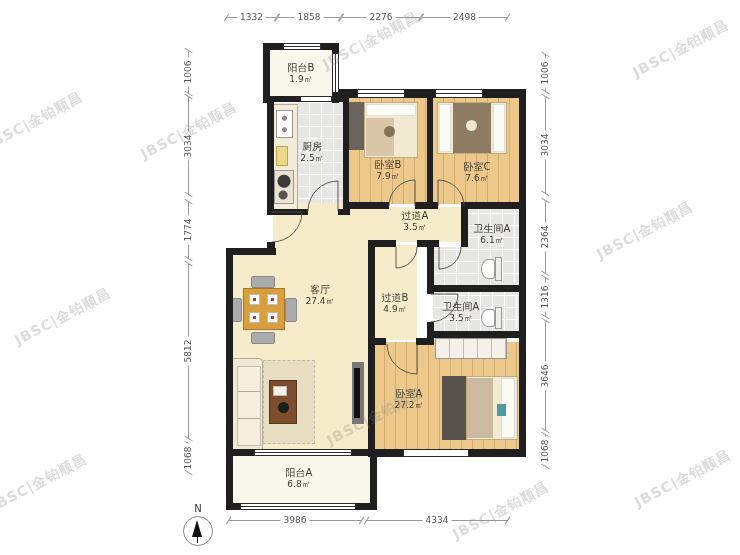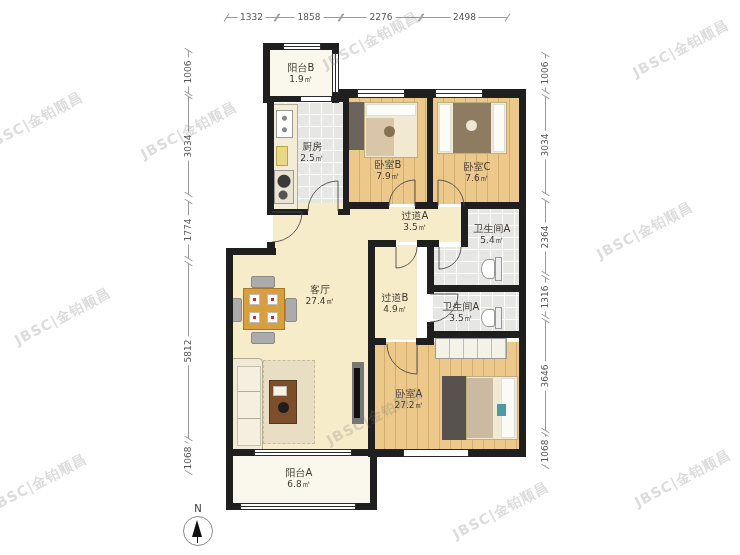--- a/index.html
+++ b/index.html
@@ -185,21 +185,21 @@
   <div class="rlabel" style="left:477px;top:172px">
       <span class="rname">卧室C</span>
       <span class="rarea">7.6㎡</span>
     </div>
   <div class="rlabel" style="left:415px;top:221px">
       <span class="rname">过道A</span>
       <span class="rarea">3.5㎡</span>
     </div>
   <div class="rlabel" style="left:492px;top:234px">
       <span class="rname">卫生间A</span>
-      <span class="rarea">5.4㎡</span>
+      <span class="rarea">6.1㎡</span>
     </div>
   <div class="rlabel" style="left:320px;top:295px">
       <span class="rname">客厅</span>
       <span class="rarea">27.4㎡</span>
     </div>
   <div class="rlabel" style="left:395px;top:303px">
       <span class="rname">过道B</span>
       <span class="rarea">4.9㎡</span>
     </div>
   <div class="rlabel" style="left:461px;top:312px">
@@ -225,20 +225,28 @@
     </div>
   <div class="hdim" style="left:341px;top:10px;width:80px">
       <i class="dl"></i>
       <b>2276</b>
     </div>
   <div class="hdim" style="left:421px;top:10px;width:87px">
       <i class="dl"></i>
       <b>2498</b>
     </div>
 
+  <div class="hdim" style="left:228px;top:513px;width:134px">
+      <i class="dl"></i>
+      <b>3986</b>
+    </div>
+  <div class="hdim" style="left:366px;top:513px;width:142px">
+      <i class="dl"></i>
+      <b>4334</b>
+    </div>
 
   <div class="vdim" style="left:181px;top:50px;height:44px">
       <i class="dl"></i>
       <b>1006</b>
     </div>
   <div class="vdim" style="left:181px;top:96px;height:99px">
       <i class="dl"></i>
       <b>3034</b>
     </div>
   <div class="vdim" style="left:181px;top:201px;height:58px">

